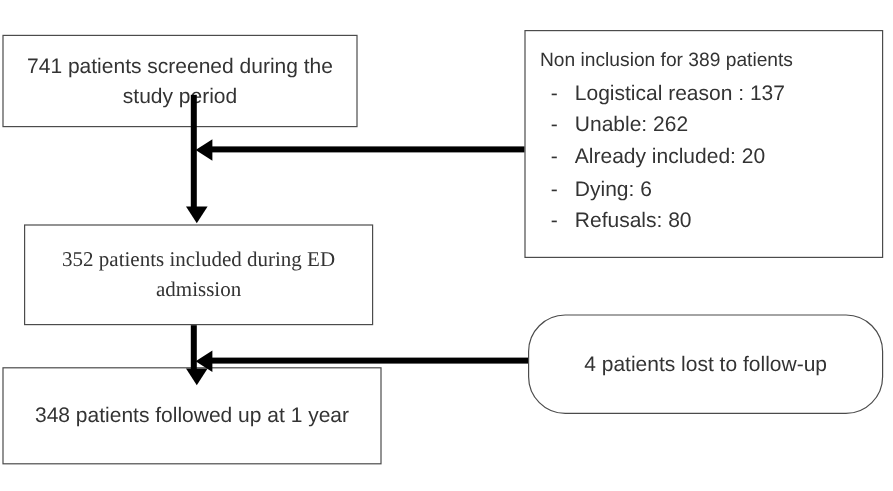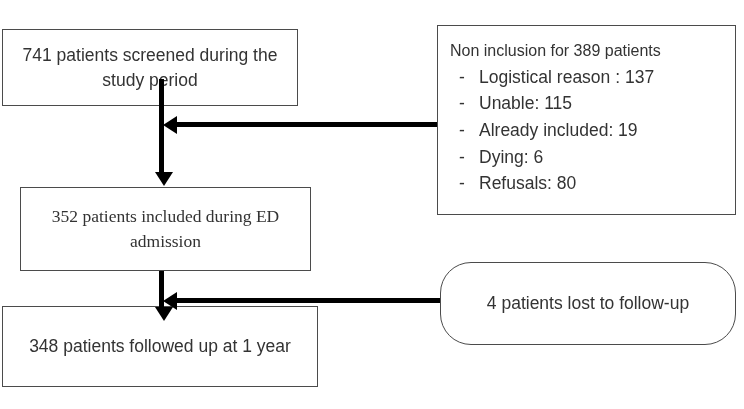--- a/index.html
+++ b/index.html
@@ -134,25 +134,25 @@
 
   <div class="box" id="box-noninclusion">
     <div class="ni-title">Non inclusion for 389 patients</div>
     <ul class="ni-list">
       <li class="ni-item">
         <span class="ni-dash">-</span>
         <span>Logistical reason : 137</span>
       </li>
       <li class="ni-item">
         <span class="ni-dash">-</span>
-        <span>Unable: 115</span>
+        <span>Unable: 262</span>
       </li>
       <li class="ni-item">
         <span class="ni-dash">-</span>
-        <span>Already included: 19</span>
+        <span>Already included: 20</span>
       </li>
       <li class="ni-item">
         <span class="ni-dash">-</span>
         <span>Dying: 6</span>
       </li>
       <li class="ni-item">
         <span class="ni-dash">-</span>
         <span>Refusals: 80</span>
       </li>
     </ul>

